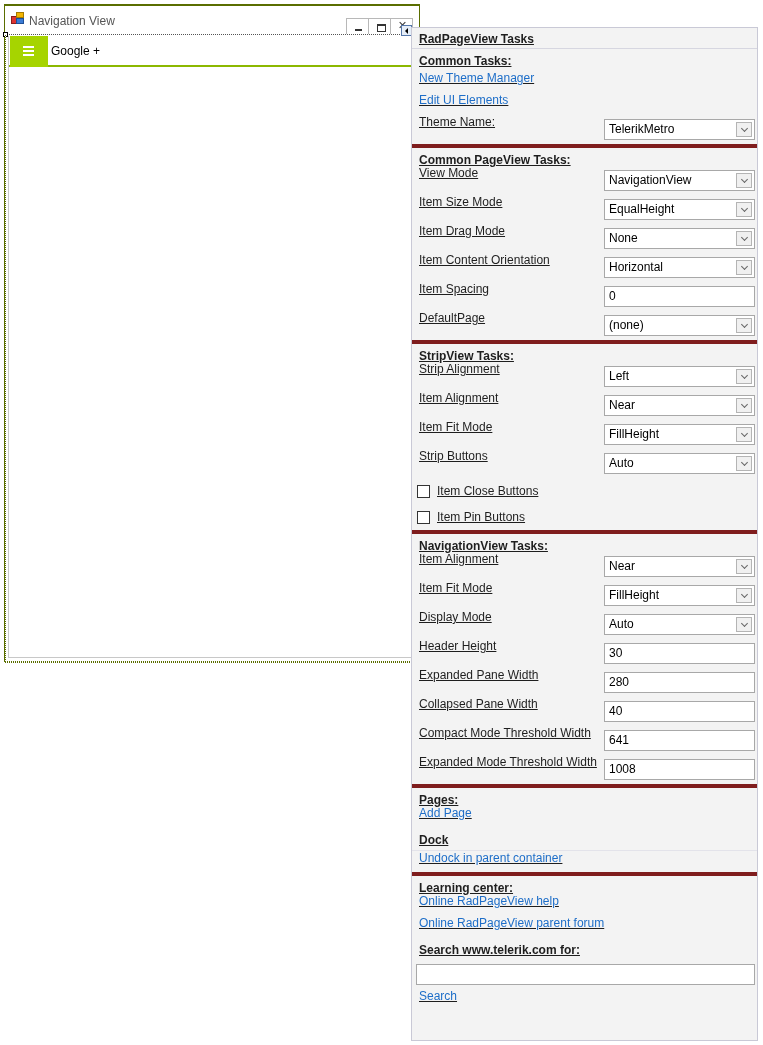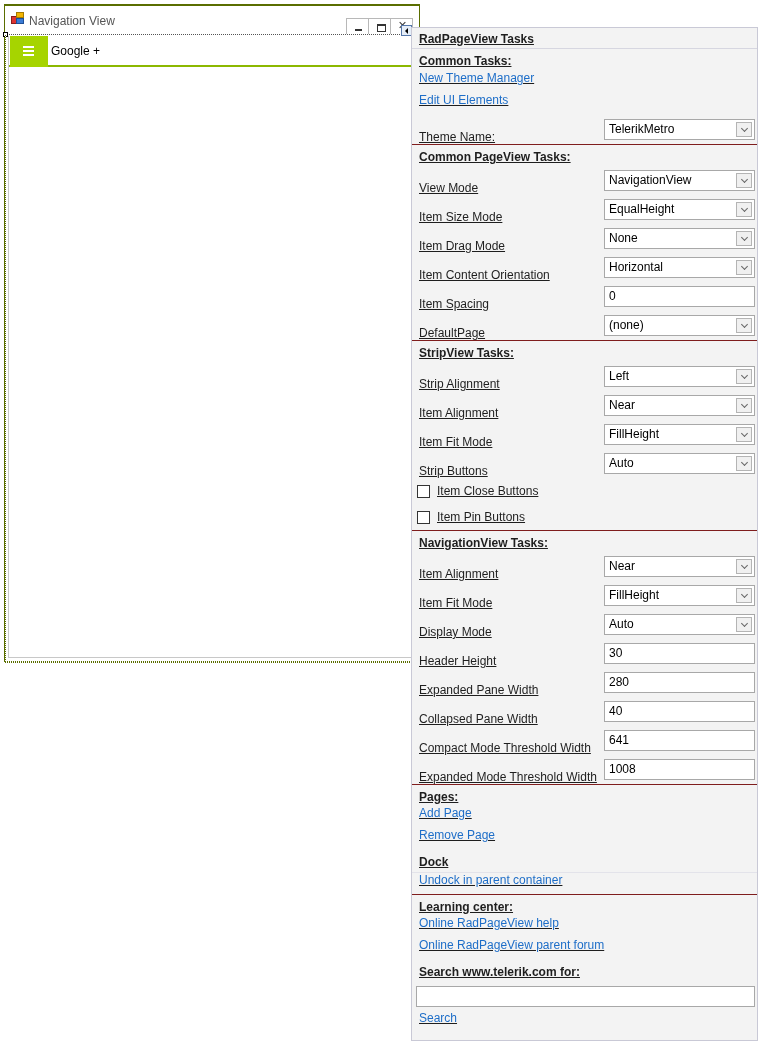--- a/index.html
+++ b/index.html
@@ -44,23 +44,23 @@
   .header-title { position: absolute; left: 42px; top: 8px; font-size: 12px; color: #000; }
 
   .smart-tag { position: absolute; left: 401px; top: 25px; width: 11px; height: 11px; border: 1px solid #5577aa; background: #e6eef8; }
   .smart-tag::after { content: ""; position: absolute; left: 3px; top: 2px; width: 0; height: 0;
     border-top: 3px solid transparent; border-bottom: 3px solid transparent; border-right: 3px solid #000; }
 
   
   .tasks { position: absolute; left: 411px; top: 27px; width: 347px; height: 1014px;
     background: #f3f3f3; border: 1px solid #c9c9d6; text-decoration: underline; }
   .t-title { height: 21px; padding: 4px 0 0 7px; font-weight: bold; font-size: 12px; border-bottom: 1px solid #d6d6e0; }
-  .row { position: relative; height: 29px; padding-left: 7px; display: flex; align-items: flex-end; }
+  .row { position: relative; height: 29px; padding-left: 7px; display: flex; align-items: flex-start; }
   .sec { position: relative; height: 22px; padding-left: 7px; padding-top: 5px; font-weight: bold; }
-  .sec.sep { border-top: 1px solid #7f1d1d; }
+  .sec.sep { border-top: 4px solid #7f1d1d; }
   .link { color: #1e6ec8; cursor: pointer; }
   .lrow { height: 22px; padding-left: 7px; display: flex; }
   .label { color: #1e1e1e; }
   .ctrl { position: absolute; left: 192px; top: 4px; width: 151px; height: 21px; border: 1px solid #a8a8a8; background: #fff;
     padding: 2px 8px 0 4px; font-size: 12px; color: #000; }
   .ctrl .arrow { position: absolute; right: 2px; top: 2px; width: 16px; height: 15px; border: 1px solid #b4b4b4; background: #f0f0f0; }
   .ctrl .arrow::after { content: ""; position: absolute; left: 5px; top: 3px; width: 4px; height: 4px;
     border-right: 1px solid #666; border-bottom: 1px solid #666; transform: rotate(45deg); }
   .chk-row { height: 26px; padding-left: 5px; display: flex; align-items: center; }
   .chk { width: 13px; height: 13px; border: 1px solid #333; background: #fff; margin-right: 7px; }
@@ -197,23 +197,20 @@
     </div>
   <div class="row">
       <span class="label">Expanded Mode Threshold Width</span>
     <div class="ctrl"><span>1008</span></div>
     </div>
 
   <div class="sec sep">Pages:</div>
   <div class="lrow">
       <span class="link">Add Page</span>
     </div>
-  <div class="lrow">
-      <span class="link">Remove Page</span>
-    </div>
 
   <div class="sec">Dock</div>
   <div class="lrow" style="border-top:1px solid #e3e3ea">
       <span class="link">Undock in parent container</span>
     </div>
 
   <div class="sec sep">Learning center:</div>
   <div class="lrow">
       <span class="link">Online RadPageView help</span>
     </div>

